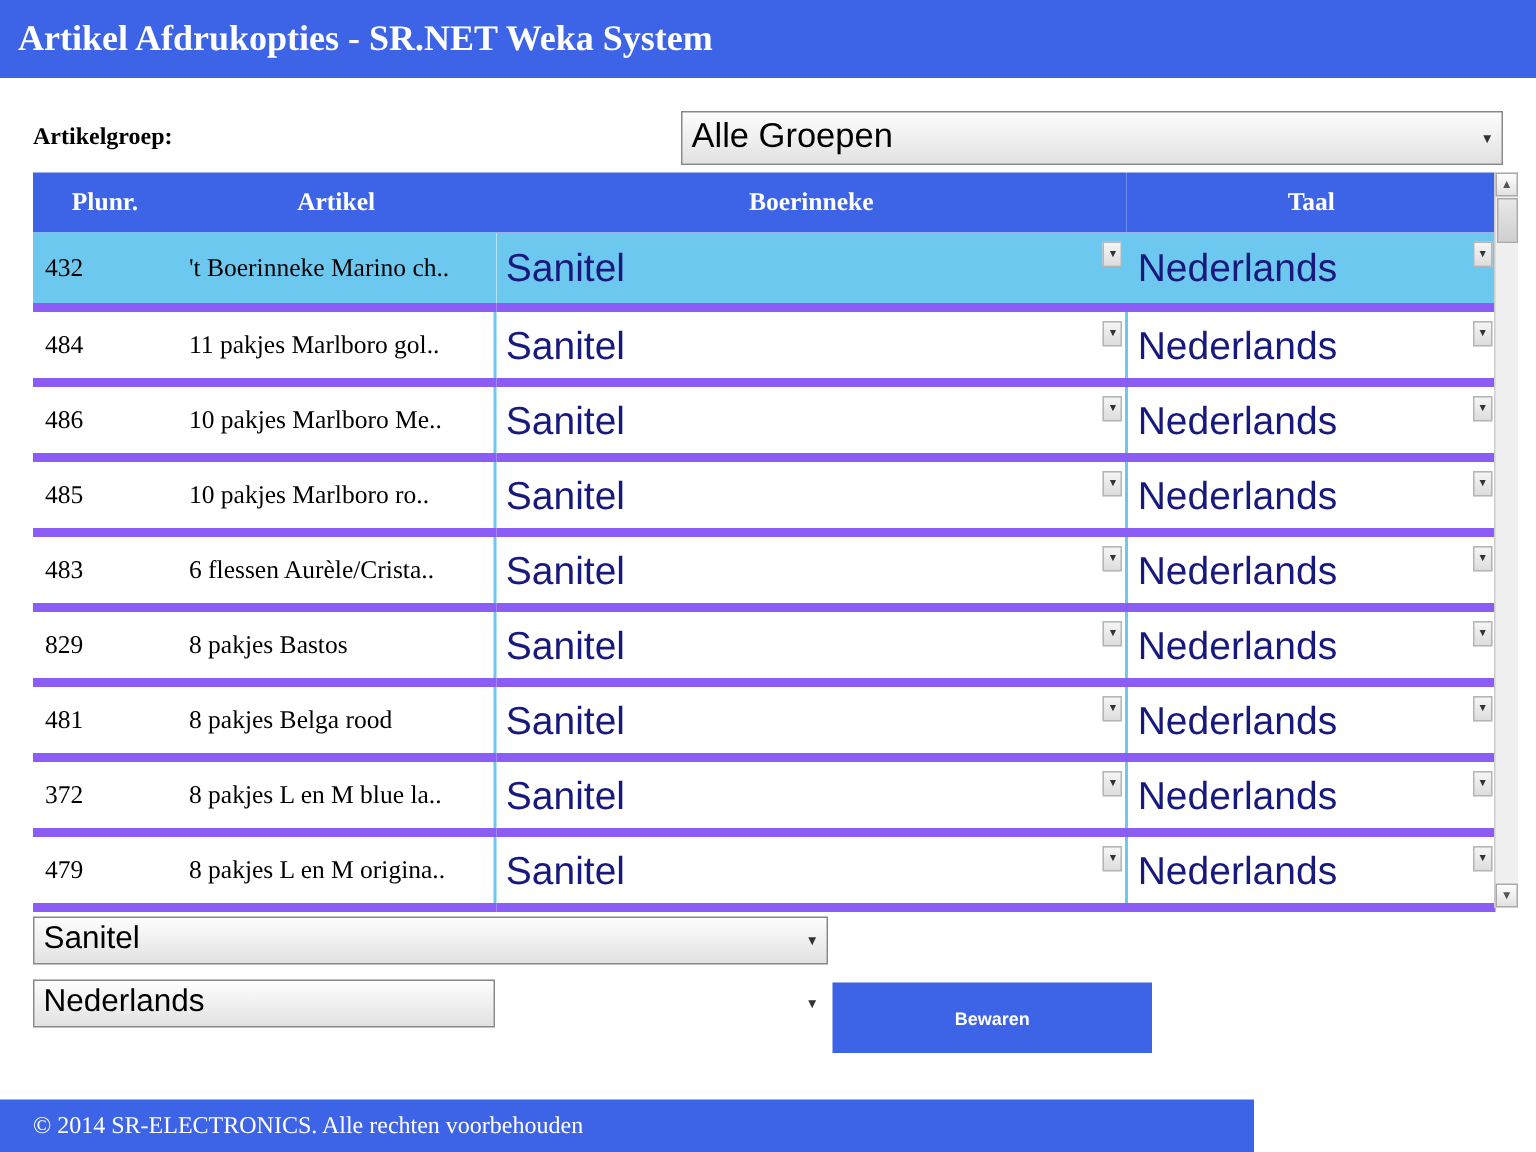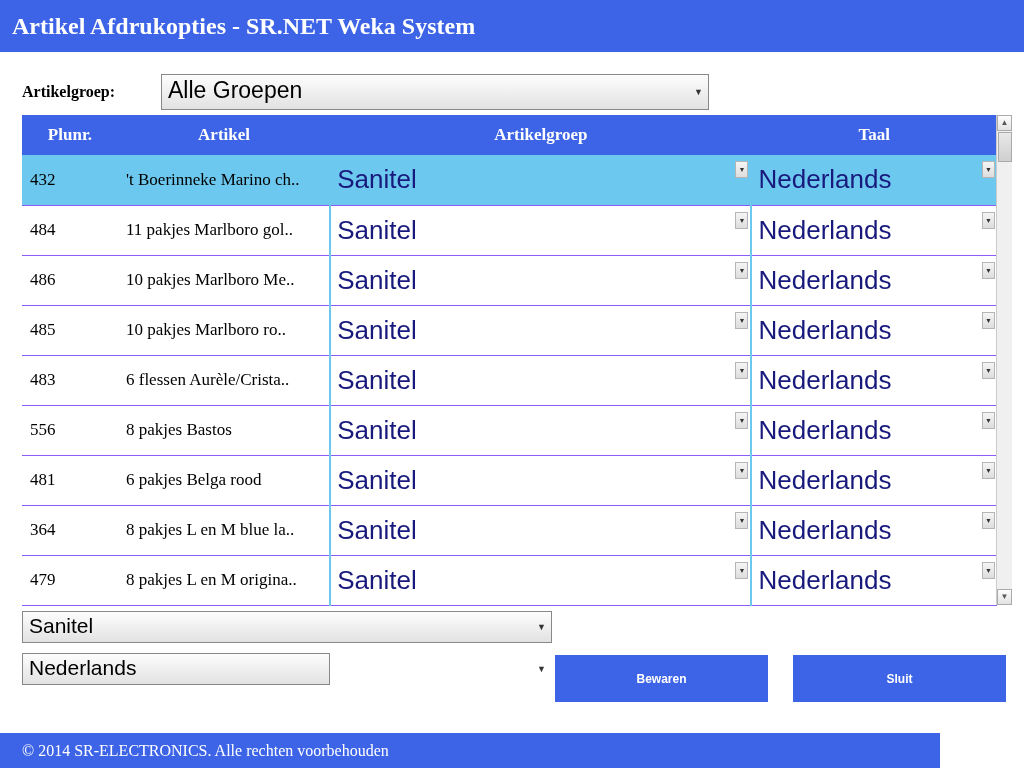--- a/index.html
+++ b/index.html
@@ -20,21 +20,22 @@
     align-items: center;
     padding: 0 12px;
     font-size: 24px;
     font-weight: bold;
   }
   .filter-row {
     height: 79px;
     display: flex;
     align-items: center;
     padding: 0 22px;
-    gap: 46px;
+    gap: 30px;
+    justify-content: space-between;
   }
   .filter-label {
     font-weight: bold;
     font-size: 16px;
   }
   .filter-select {
     width: 548px;
     height: 36px;
     font-size: 23px;
     font-family: Verdana, Arial, sans-serif;
@@ -71,21 +72,21 @@
     font-size: 17px;
     height: 40px;
     text-align: center;
   }
   .col-plunr { width: 95px; }
   .col-artikel { width: 210px; }
   .col-afdruk { width: 417px; }
   .col-taal { width: 243px; }
   tbody td {
     height: 50px;
-    border-bottom: 1px solid #8b5cf6;
+    border-bottom: 6px solid #8b5cf6;
     font-size: 17px;
     padding: 0 8px;
     vertical-align: middle;
   }
   tbody tr.selected td { background: #6cc8ee; }
   .cell-combo {
     position: relative;
     height: 100%;
     display: flex;
     align-items: center;
@@ -188,21 +189,21 @@
     border: none;
     font-family: Verdana, Arial, sans-serif;
     font-size: 12px;
     font-weight: bold;
     cursor: pointer;
   }
   .footer {
     position: absolute;
     left: 0;
     top: 733px;
-    width: 940px;
+    width: 836px;
     height: 35px;
     background: #3d64e6;
     color: white;
     font-size: 16px;
     display: flex;
     align-items: center;
     padding: 0 22px;
     gap: 32px;
   }
 </style>
@@ -222,21 +223,21 @@
     <span class="select-arrow">▼</span>
   </span>
 </div>
 
 <div class="table-wrap">
   <table class="table">
     <thead>
       <tr class="thead-row">
         <th class="col-plunr">Plunr.</th>
         <th class="col-artikel">Artikel</th>
-        <th class="col-afdruk">Artikelgroep</th>
+        <th class="col-afdruk">Boerinneke</th>
         <th class="col-taal">Taal</th>
       </tr>
     </thead>
     <tbody id="tbody">
         <tr class="selected">
           <td>432</td>
           <td>'t Boerinneke Marino ch..</td>
           <td class="combo-cell">
             <div class="cell-combo">
               <span>Sanitel</span>
@@ -308,53 +309,53 @@
             </div>
           </td>
           <td class="combo-cell">
             <div class="cell-combo">
               <span>Nederlands</span>
               <span class="mini-arrow">▼</span>
             </div>
           </td>
         </tr>
         <tr>
-          <td>556</td>
+          <td>829</td>
           <td>8 pakjes Bastos</td>
           <td class="combo-cell">
             <div class="cell-combo">
               <span>Sanitel</span>
               <span class="mini-arrow">▼</span>
             </div>
           </td>
           <td class="combo-cell">
             <div class="cell-combo">
               <span>Nederlands</span>
               <span class="mini-arrow">▼</span>
             </div>
           </td>
         </tr>
         <tr>
           <td>481</td>
-          <td>6 pakjes Belga rood</td>
-          <td class="combo-cell">
-            <div class="cell-combo">
-              <span>Sanitel</span>
-              <span class="mini-arrow">▼</span>
-            </div>
-          </td>
-          <td class="combo-cell">
-            <div class="cell-combo">
-              <span>Nederlands</span>
-              <span class="mini-arrow">▼</span>
-            </div>
-          </td>
-        </tr>
-        <tr>
-          <td>364</td>
+          <td>8 pakjes Belga rood</td>
+          <td class="combo-cell">
+            <div class="cell-combo">
+              <span>Sanitel</span>
+              <span class="mini-arrow">▼</span>
+            </div>
+          </td>
+          <td class="combo-cell">
+            <div class="cell-combo">
+              <span>Nederlands</span>
+              <span class="mini-arrow">▼</span>
+            </div>
+          </td>
+        </tr>
+        <tr>
+          <td>372</td>
           <td>8 pakjes L en M blue la..</td>
           <td class="combo-cell">
             <div class="cell-combo">
               <span>Sanitel</span>
               <span class="mini-arrow">▼</span>
             </div>
           </td>
           <td class="combo-cell">
             <div class="cell-combo">
               <span>Nederlands</span>
@@ -400,18 +401,17 @@
       <div class="apply-select2">
         <span>Nederlands</span>
       </div>
       <span class="select-arrow">▼</span>
     </span>
   </div>
 </div>
 
 <div class="buttons-row">
   <button class="btn">Bewaren</button>
-  <button class="btn">Sluit</button>
 </div>
 
 <div class="footer">
   <span>© 2014 SR-ELECTRONICS. Alle rechten voorbehouden</span>
 </div>
 
 </body></html>

